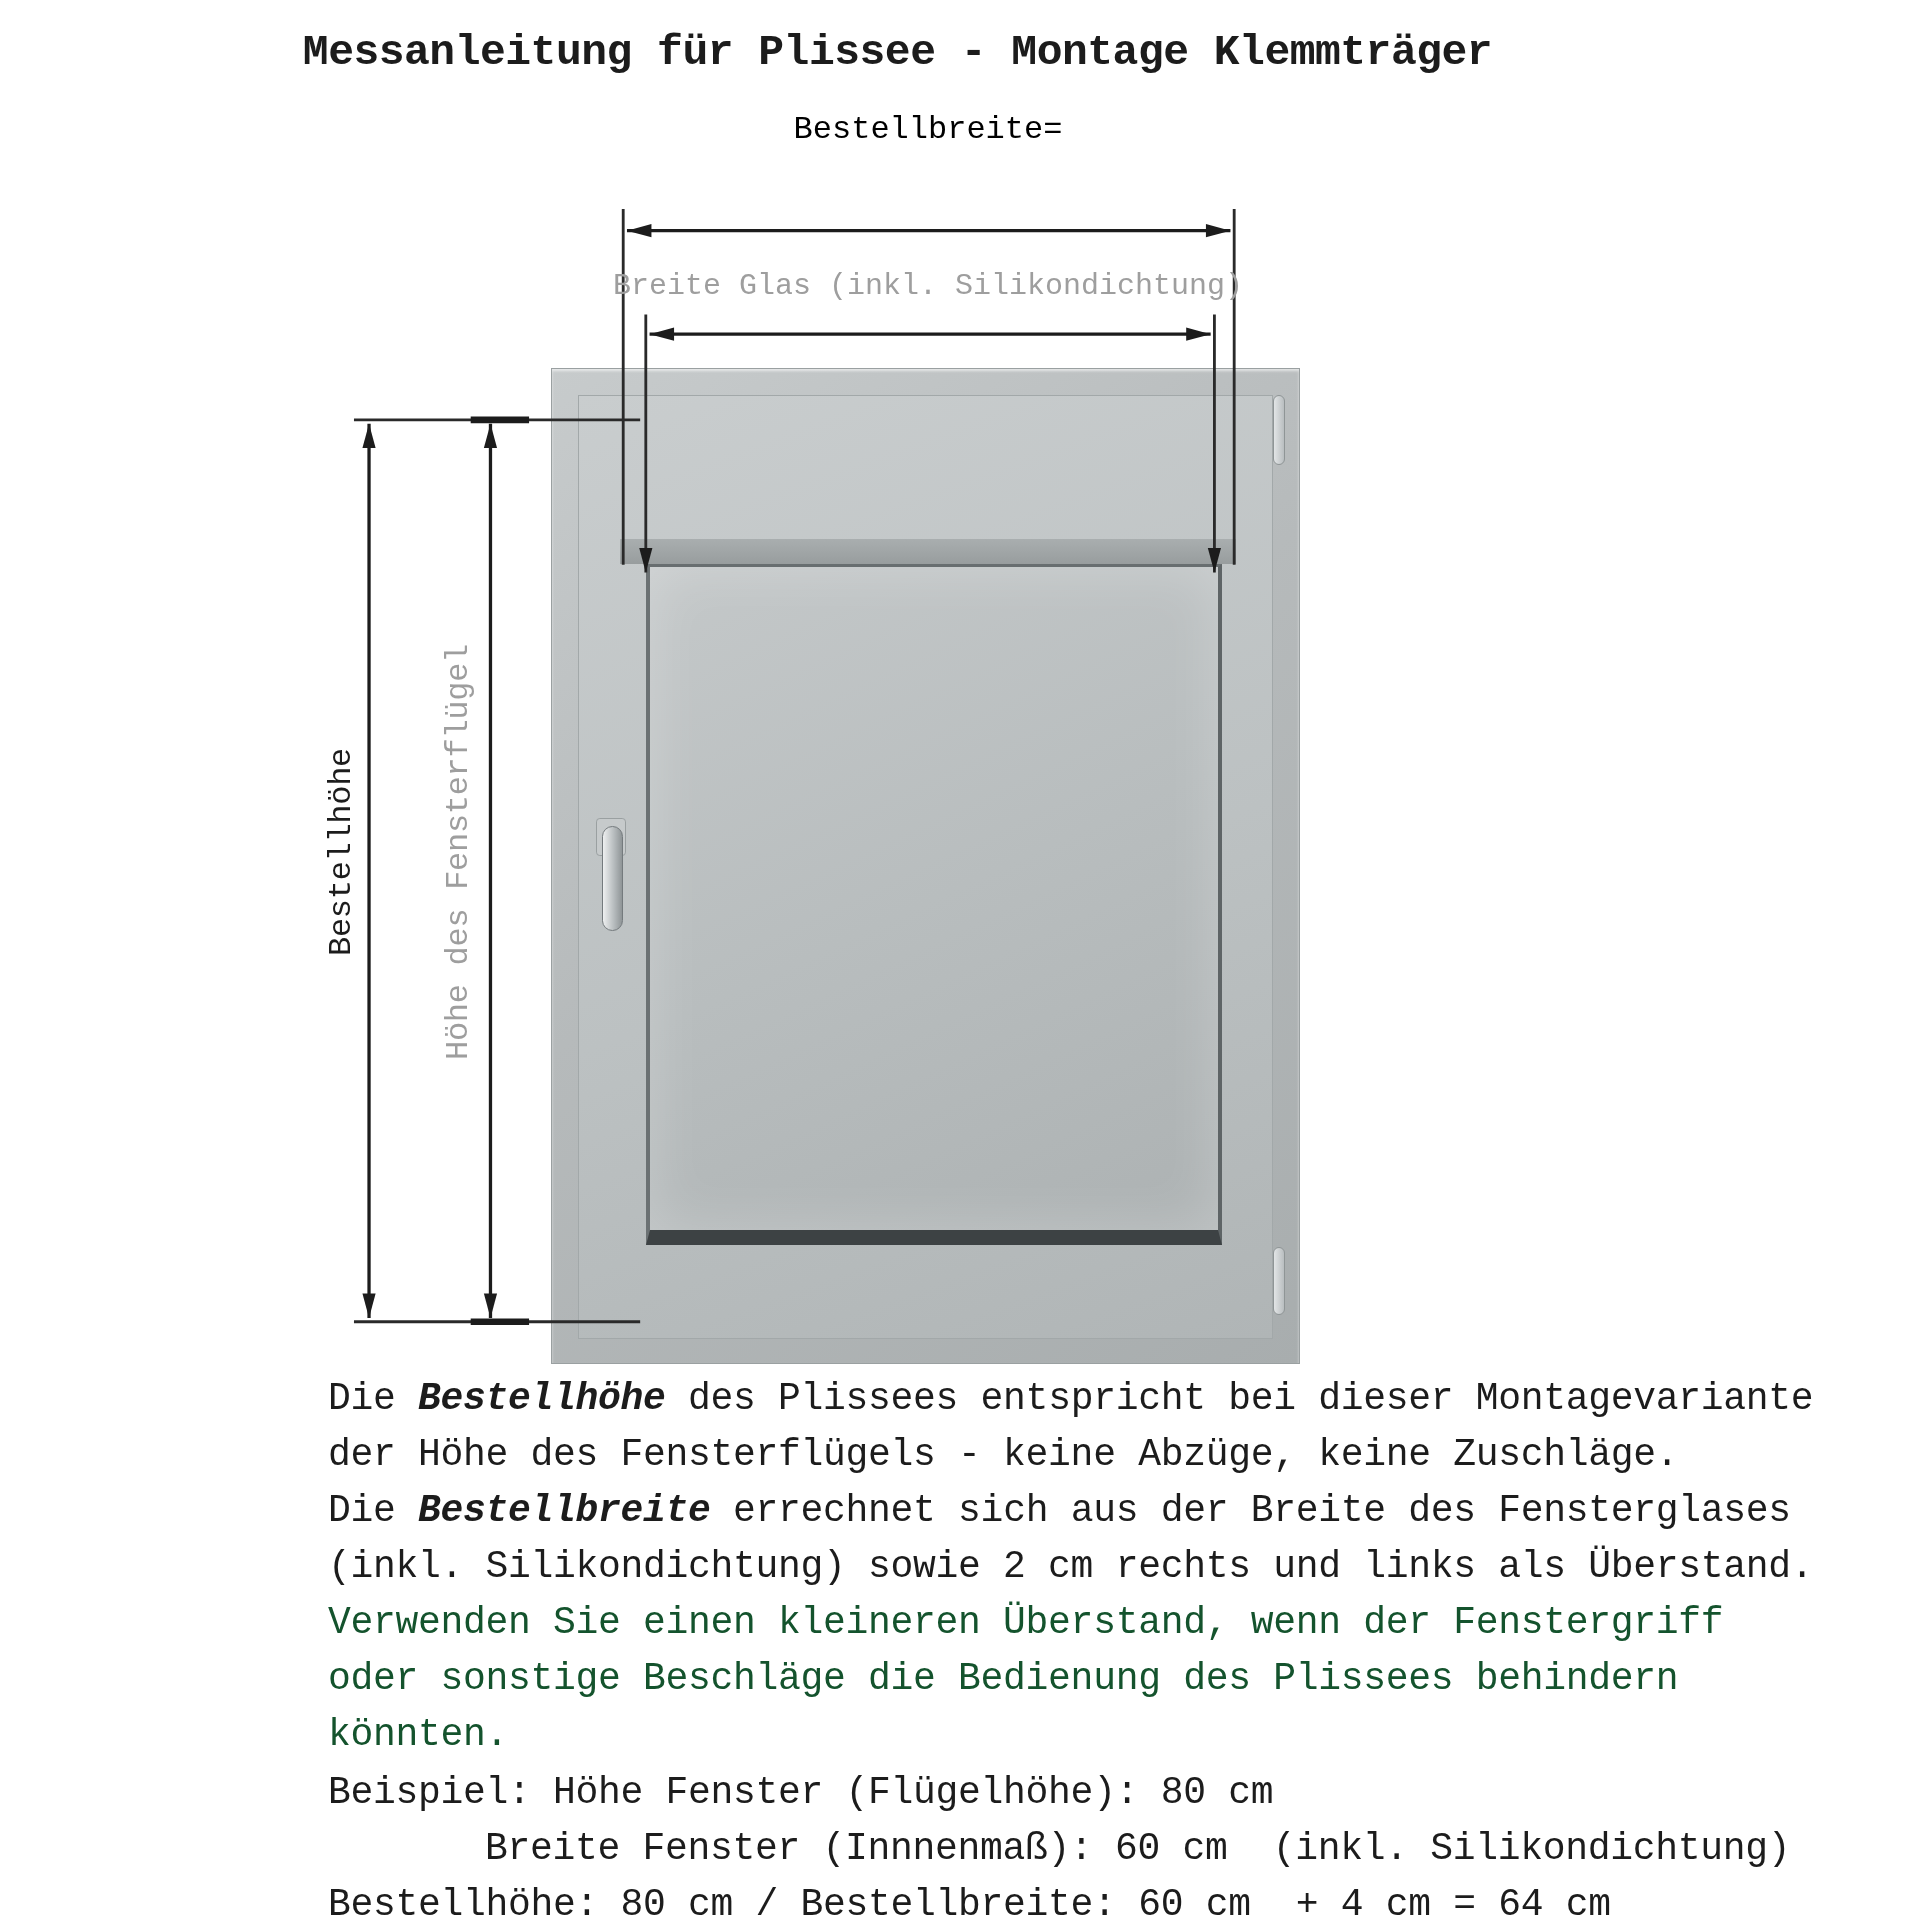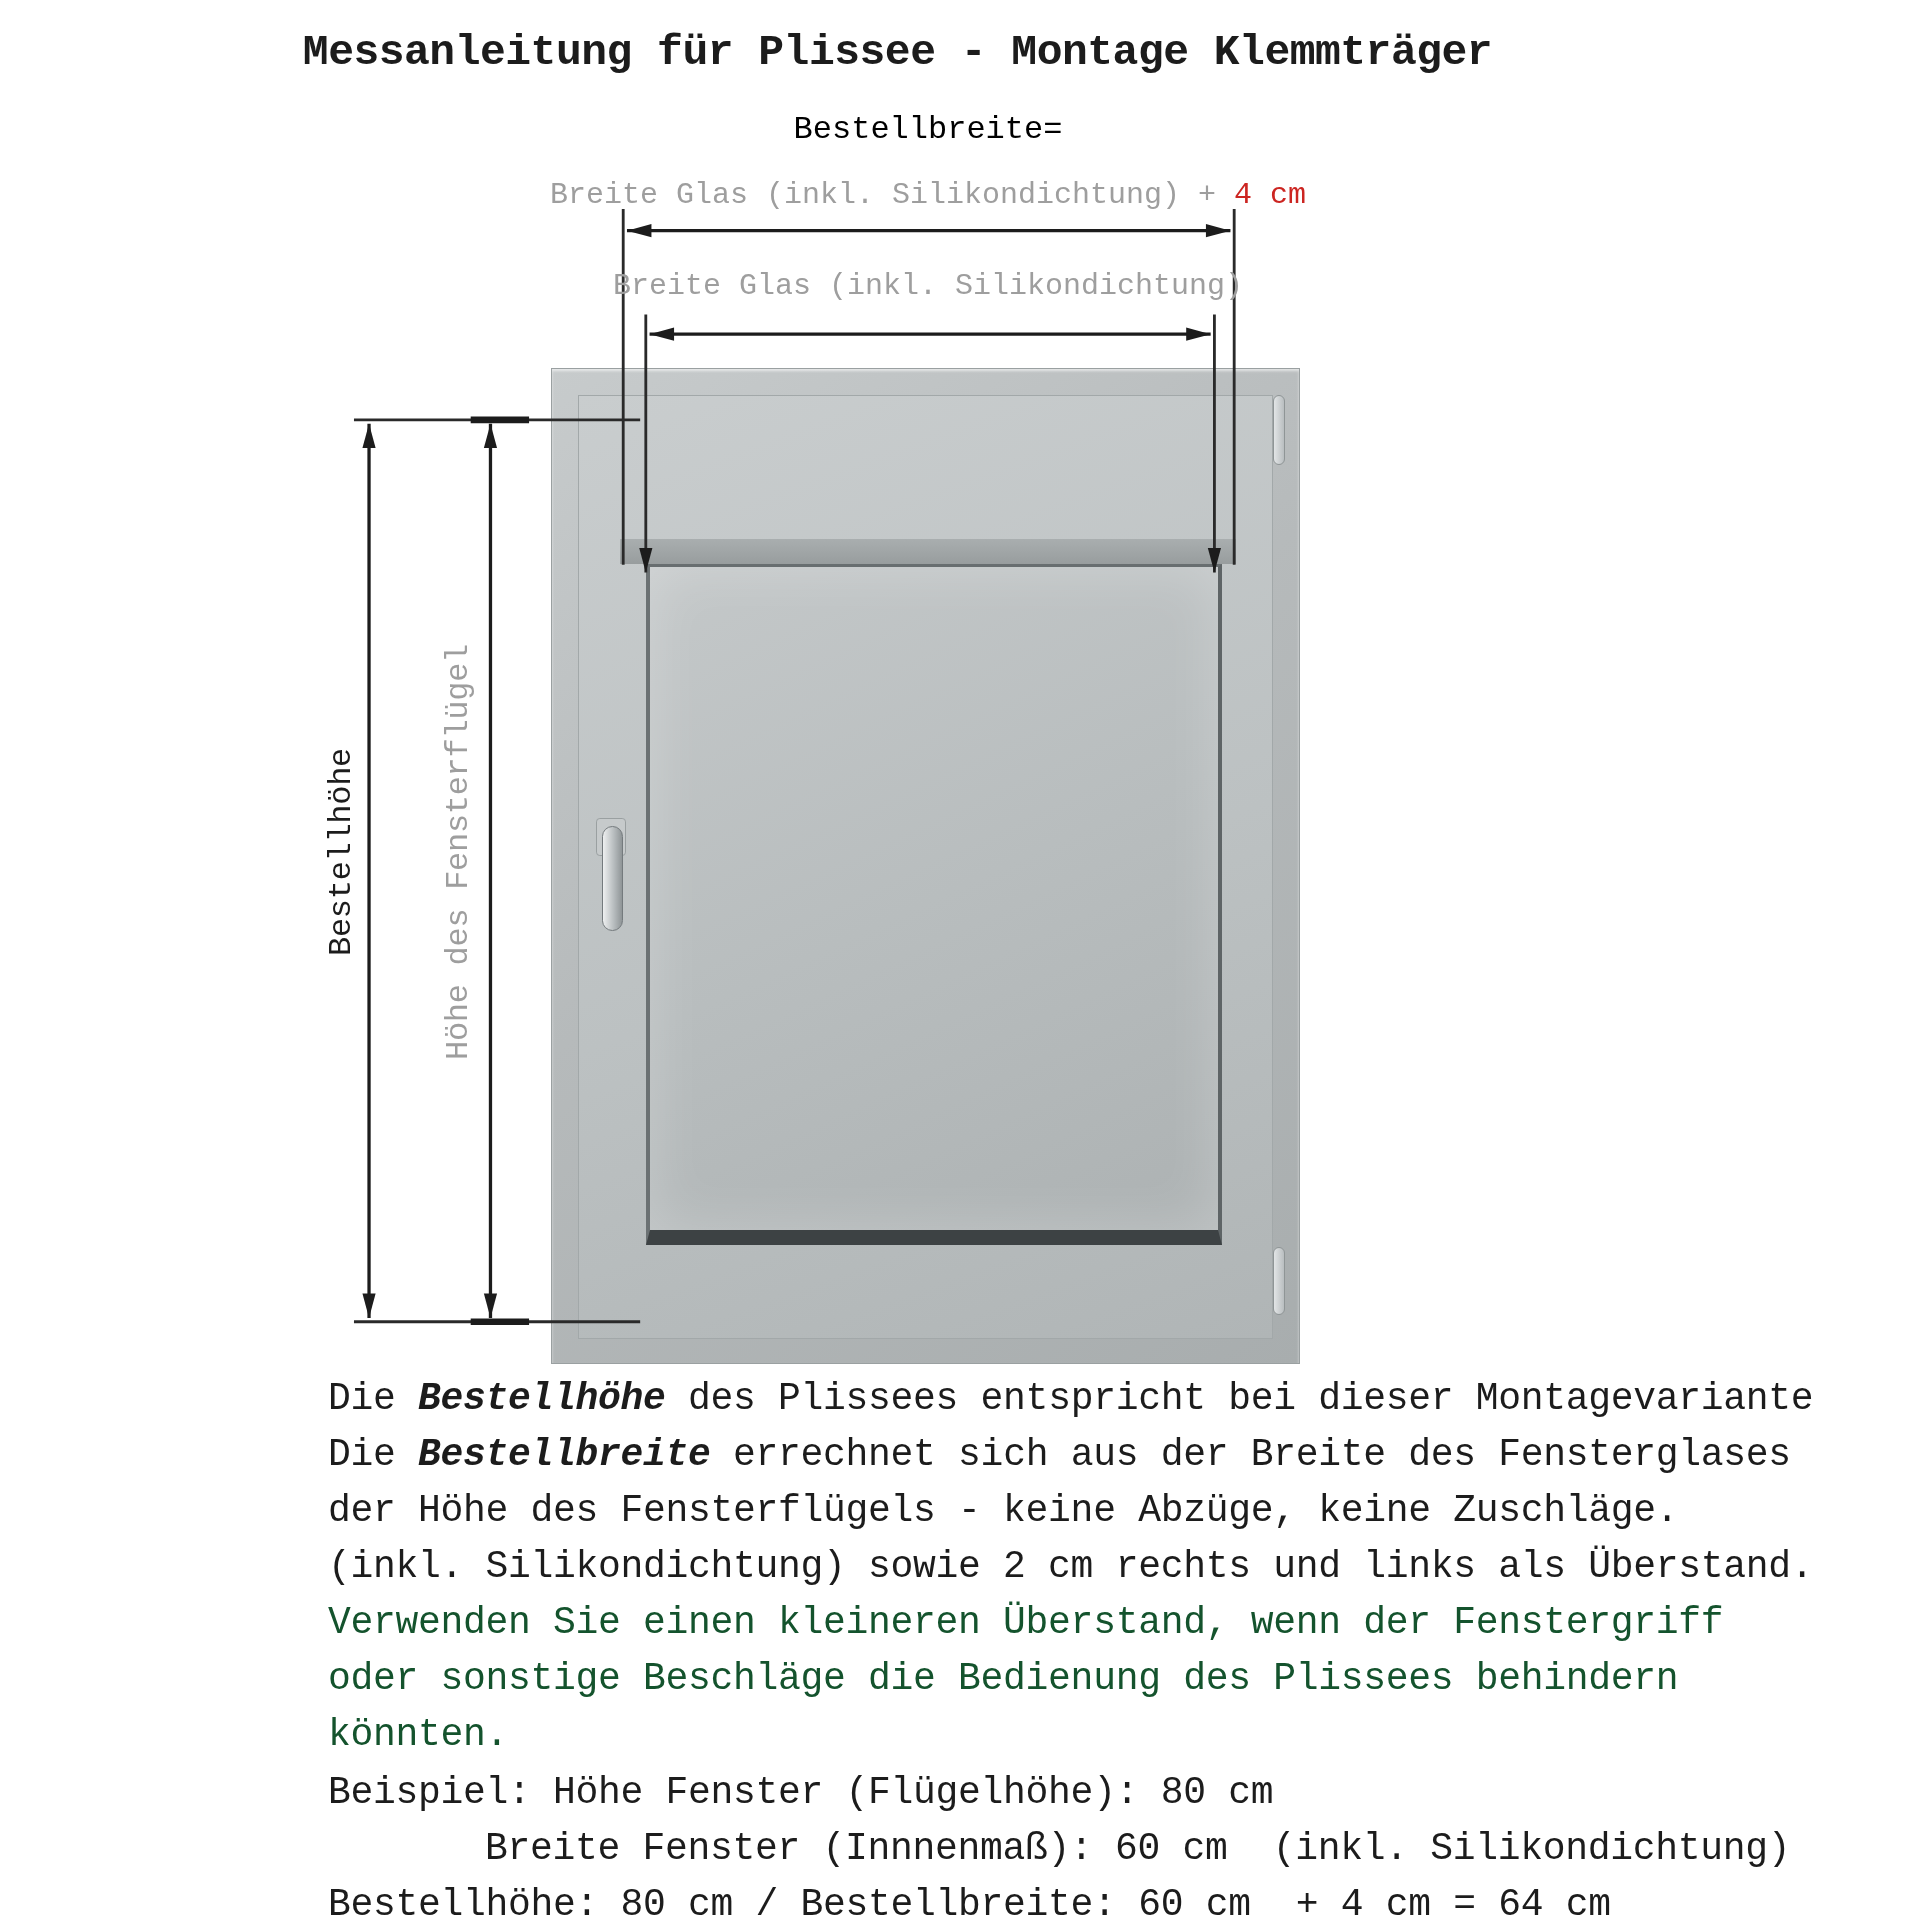--- a/index.html
+++ b/index.html
@@ -101,29 +101,28 @@
     <line class="eline" x1="376" y1="446" x2="680" y2="446"></line>
     <line class="eline" x1="376" y1="1404" x2="680" y2="1404"></line>
     <line class="tick" x1="500" y1="446" x2="562" y2="446"></line>
     <line class="tick" x1="500" y1="1404" x2="562" y2="1404"></line>
 
     <line class="dline" x1="392" y1="450" x2="392" y2="1400" marker-start="url(#arr)" marker-end="url(#arr)"></line>
     <line class="dline" x1="521" y1="450" x2="521" y2="1400" marker-start="url(#arr)" marker-end="url(#arr)"></line>
   </svg>
 
   <div class="lbl lbl-bestellbreite">Bestellbreite=</div>
-  <div class="lbl lbl-outer"><span>Breite Glas (inkl. Silikondichtung) + </span><span class="red">4 cm</span></div>
   <div class="lbl lbl-inner">Breite Glas (inkl. Silikondichtung)</div>
   <div class="vlbl vlbl-bestellhoehe">Bestellhöhe</div>
   <div class="vlbl vlbl-fluegel">Höhe des Fensterflügel</div>
 
   <div class="body-text">
     <p><span>Die </span><span class="emph">Bestellhöhe</span><span> des Plissees entspricht bei dieser Montagevariante</span></p>
+    <p>der Höhe des Fensterflügels - keine Abzüge, keine Zuschläge.</p>
     <p><span>Die </span><span class="emph">Bestellbreite</span><span> errechnet sich aus der Breite des Fensterglases</span></p>
-    <p>der Höhe des Fensterflügels - keine Abzüge, keine Zuschläge.</p>
     <p>(inkl. Silikondichtung) sowie 2 cm rechts und links als Überstand.</p>
     <p class="red-line">Verwenden Sie einen kleineren Überstand, wenn der Fenstergriff</p>
     <p class="red-line">oder sonstige Beschläge die Bedienung des Plissees behindern könnten.</p>
   </div>
 
   <div class="example">
     <p>Beispiel: Höhe Fenster (Flügelhöhe): 80 cm</p>
     <p class="ex-indent">Breite Fenster (Innnenmaß): 60 cm  (inkl. Silikondichtung)</p>
     <p>Bestellhöhe: 80 cm / Bestellbreite: 60 cm  + 4 cm = 64 cm</p>
   </div>

